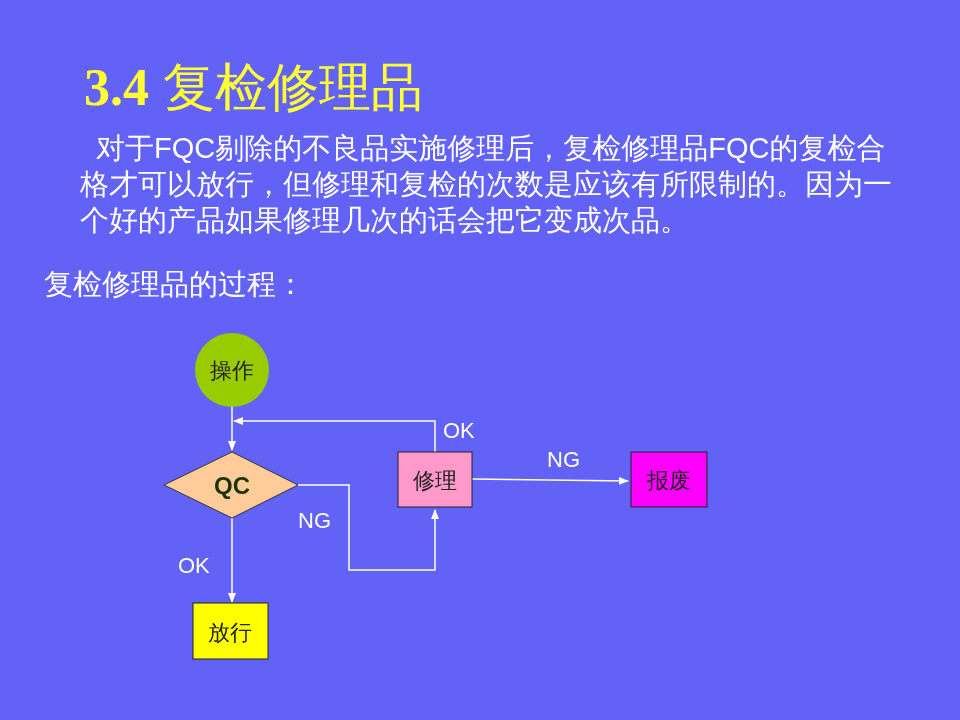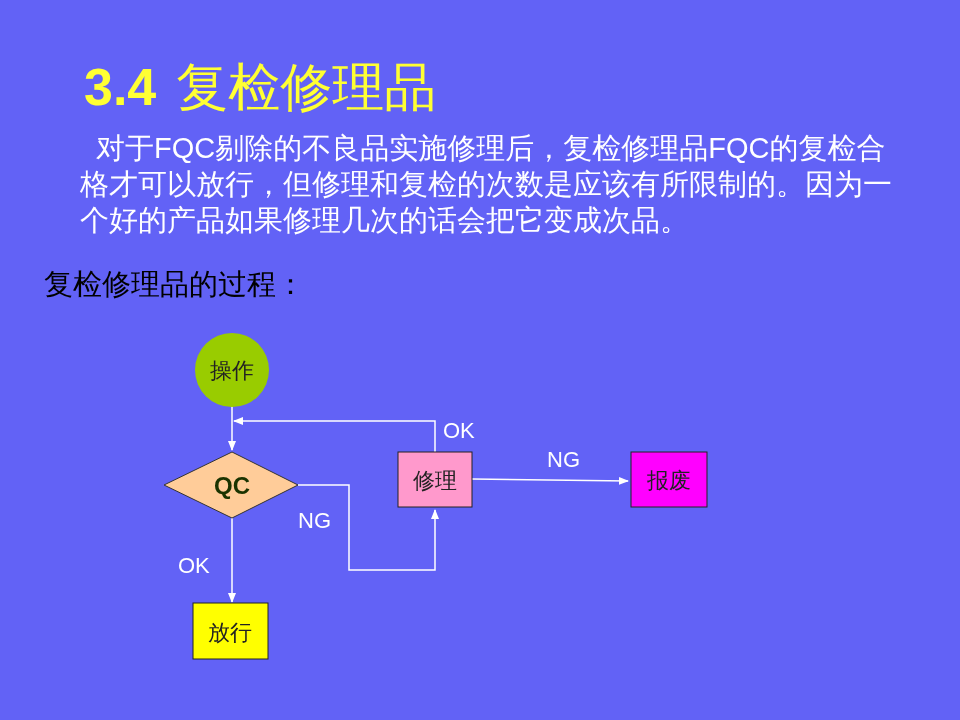--- a/index.html
+++ b/index.html
@@ -1,24 +1,24 @@
 <!DOCTYPE html>
 <html><head>
 <meta charset="utf-8">
 <style>
   html,body{margin:0;padding:0;}
   body{width:960px;height:720px;background:#6262f6;position:relative;overflow:hidden;
        font-family:"DejaVu Sans",sans-serif;color:#fff;}
   .title{position:absolute;left:84px;top:52px;font-size:52px;color:#ffff33;line-height:70px;white-space:nowrap;}
-  .title .num{font-family:Liberation Sans, sans-serif;font-weight:bold;}
-  .title .txt{font-family:Liberation Mono, monospace;margin-left:20px;}
+  .title .num{font-family:Liberation Serif, serif;font-weight:bold;}
+  .title .txt{font-family:Liberation Mono, monospace;margin-left:14px;}
   .para{position:absolute;left:80px;top:130px;width:830px;font-size:29px;line-height:36px;color:#fff;
         text-indent:16px;letter-spacing:0px;}
   .para b{font-family:"Liberation Sans",sans-serif;font-weight:normal;text-align:right;}
-  .sub{position:absolute;left:44px;top:266px;font-size:29px;line-height:36px;color:#000000;}
+  .sub{position:absolute;left:44px;top:266px;font-size:29px;line-height:36px;color:#ffffff;}
   svg{position:absolute;left:0;top:0;}
   .lbl{font-family:"Liberation Sans",sans-serif;font-size:22px;fill:#fff;}
   .nodeTxt{font-family:"DejaVu Serif",serif;font-size:22px;fill:#222;}
 </style>
 </head>
 <body>
 
 <div class="title">
   <span class="num">3.4</span><span class="txt">复检修理品</span>
 </div>

